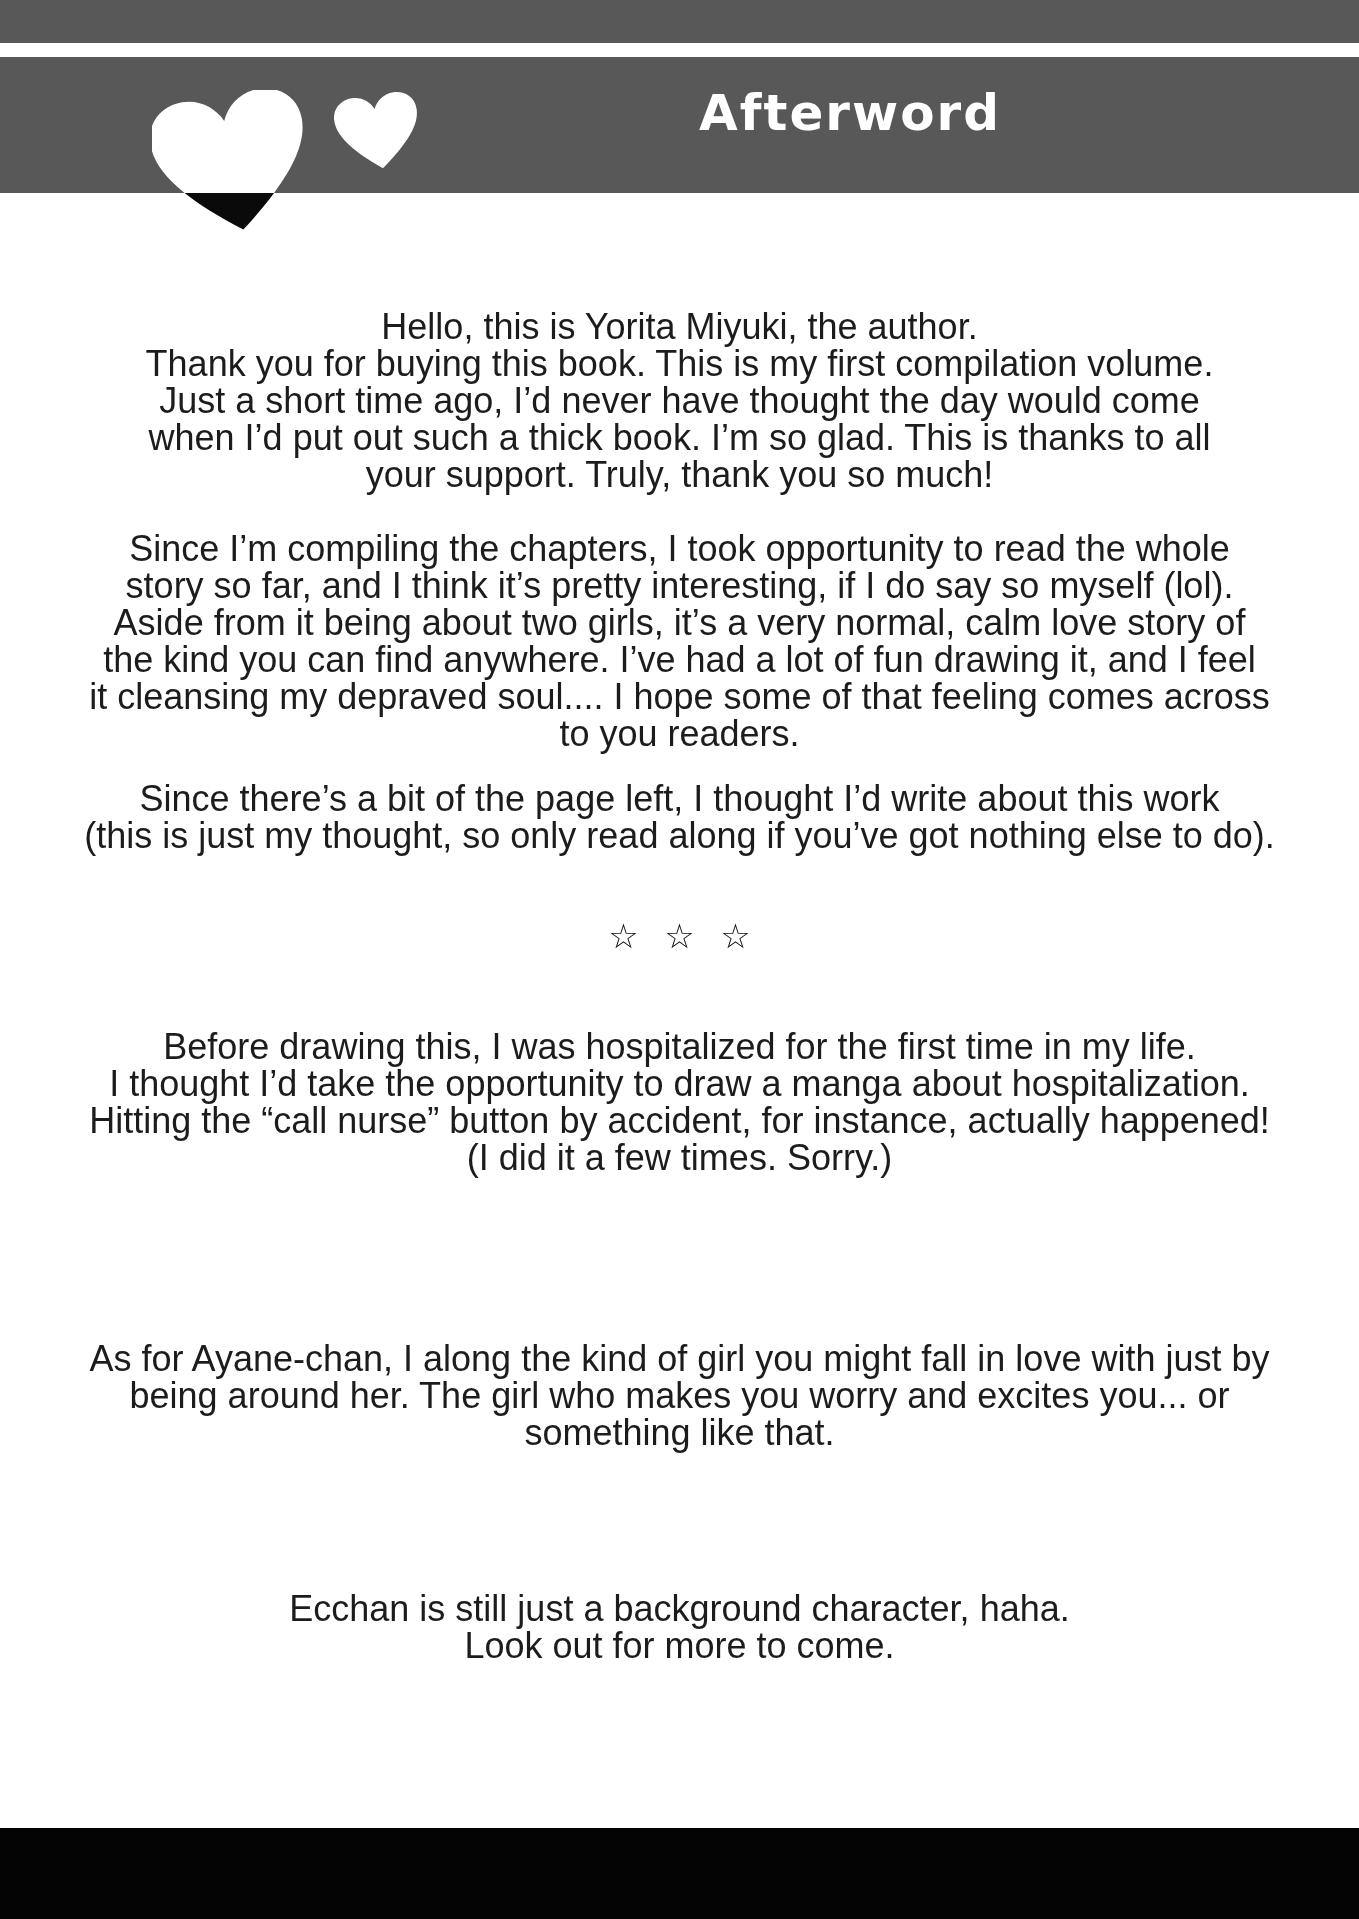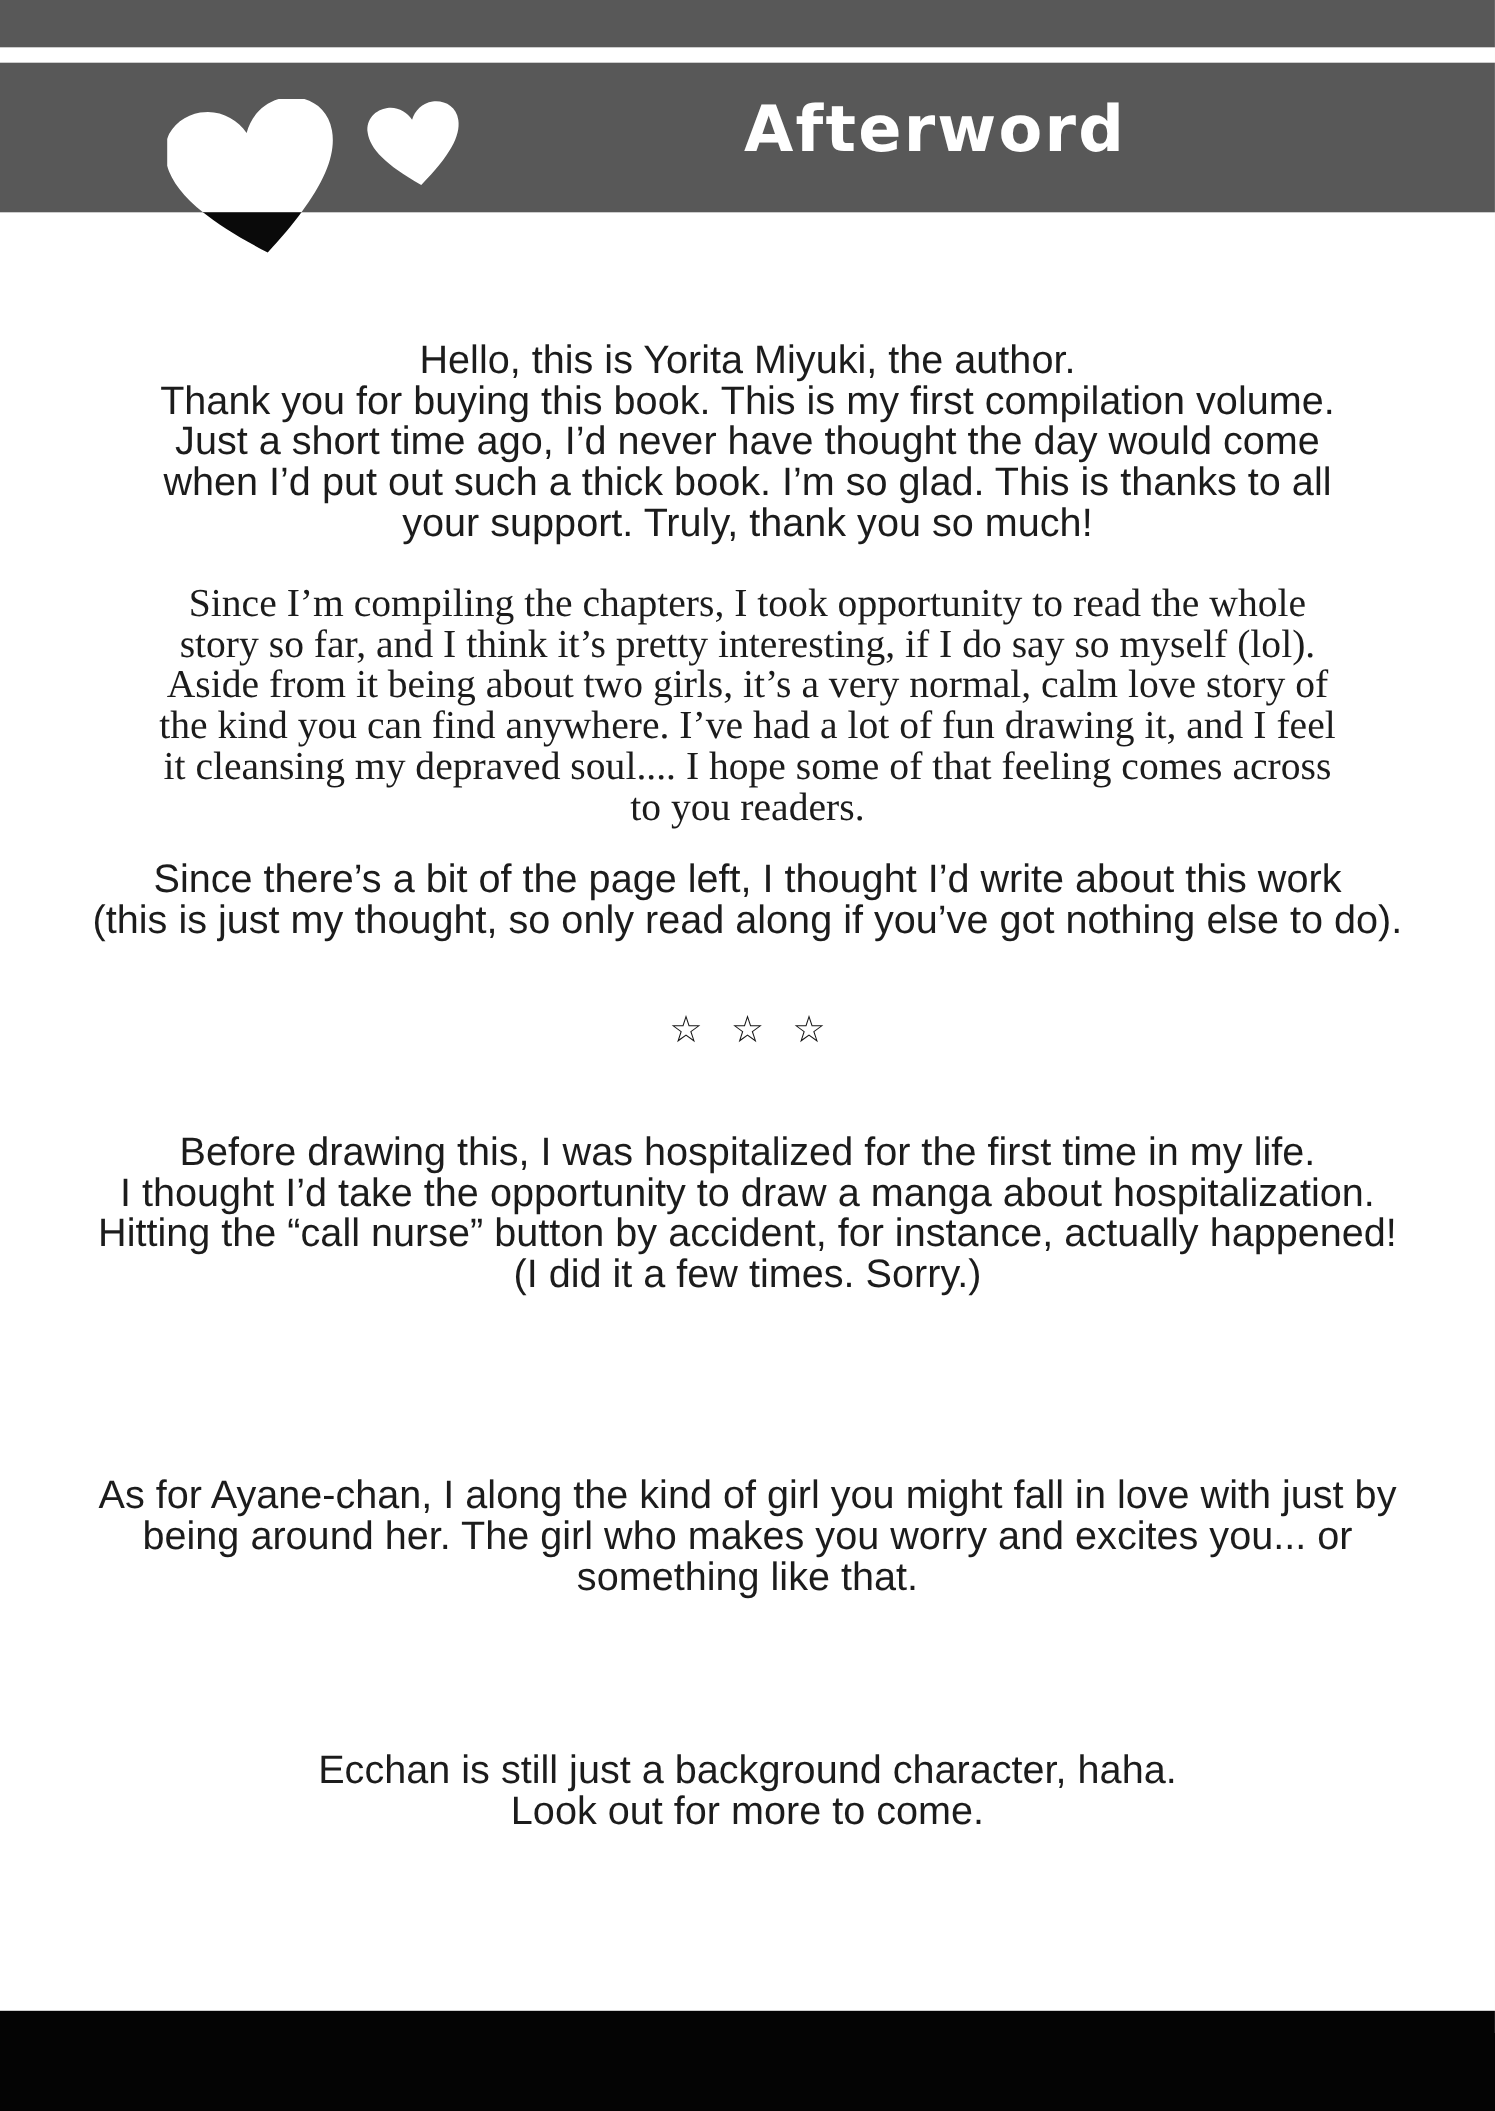--- a/index.html
+++ b/index.html
@@ -27,21 +27,21 @@
     width: 100%; height: 136px;
     background: #585858;
   }
   .afterword-title {
     position: absolute;
     left: 640px; top: 88px;
     width: 420px;
     text-align: center;
     font-family: "DejaVu Sans", "Liberation Sans", sans-serif;
     font-weight: 700;
-    font-size: 58px;
+    font-size: 50px;
     letter-spacing: 2px;
     color: #ffffff;
     line-height: 1;
   }
 
   
   .heart-large-wrap {
     position: absolute;
     left: 152px; top: 90px;
     width: 170px; height: 160px;
@@ -71,21 +71,21 @@
   .para {
     position: absolute;
     left: 45px; right: 45px;
     text-align: center;
     font-size: 36px;
     line-height: 37px;
     white-space: pre-line;
     letter-spacing: 0px;
   }
   .p1 { top: 308px; }
-  .p2 { top: 530px; font-family: Liberation Serif, serif; }
+  .p2 { top: 530px; }
   .p3 { top: 780px; }
   .p4 { top: 1028px; }
   .p5 { top: 1196px; }
   .p6 { top: 1340px; }
   .p7 { top: 1484px; }
   .p8 { top: 1590px; }
 
   .star-divider {
     position: absolute;
     left: 0; right: 0;

